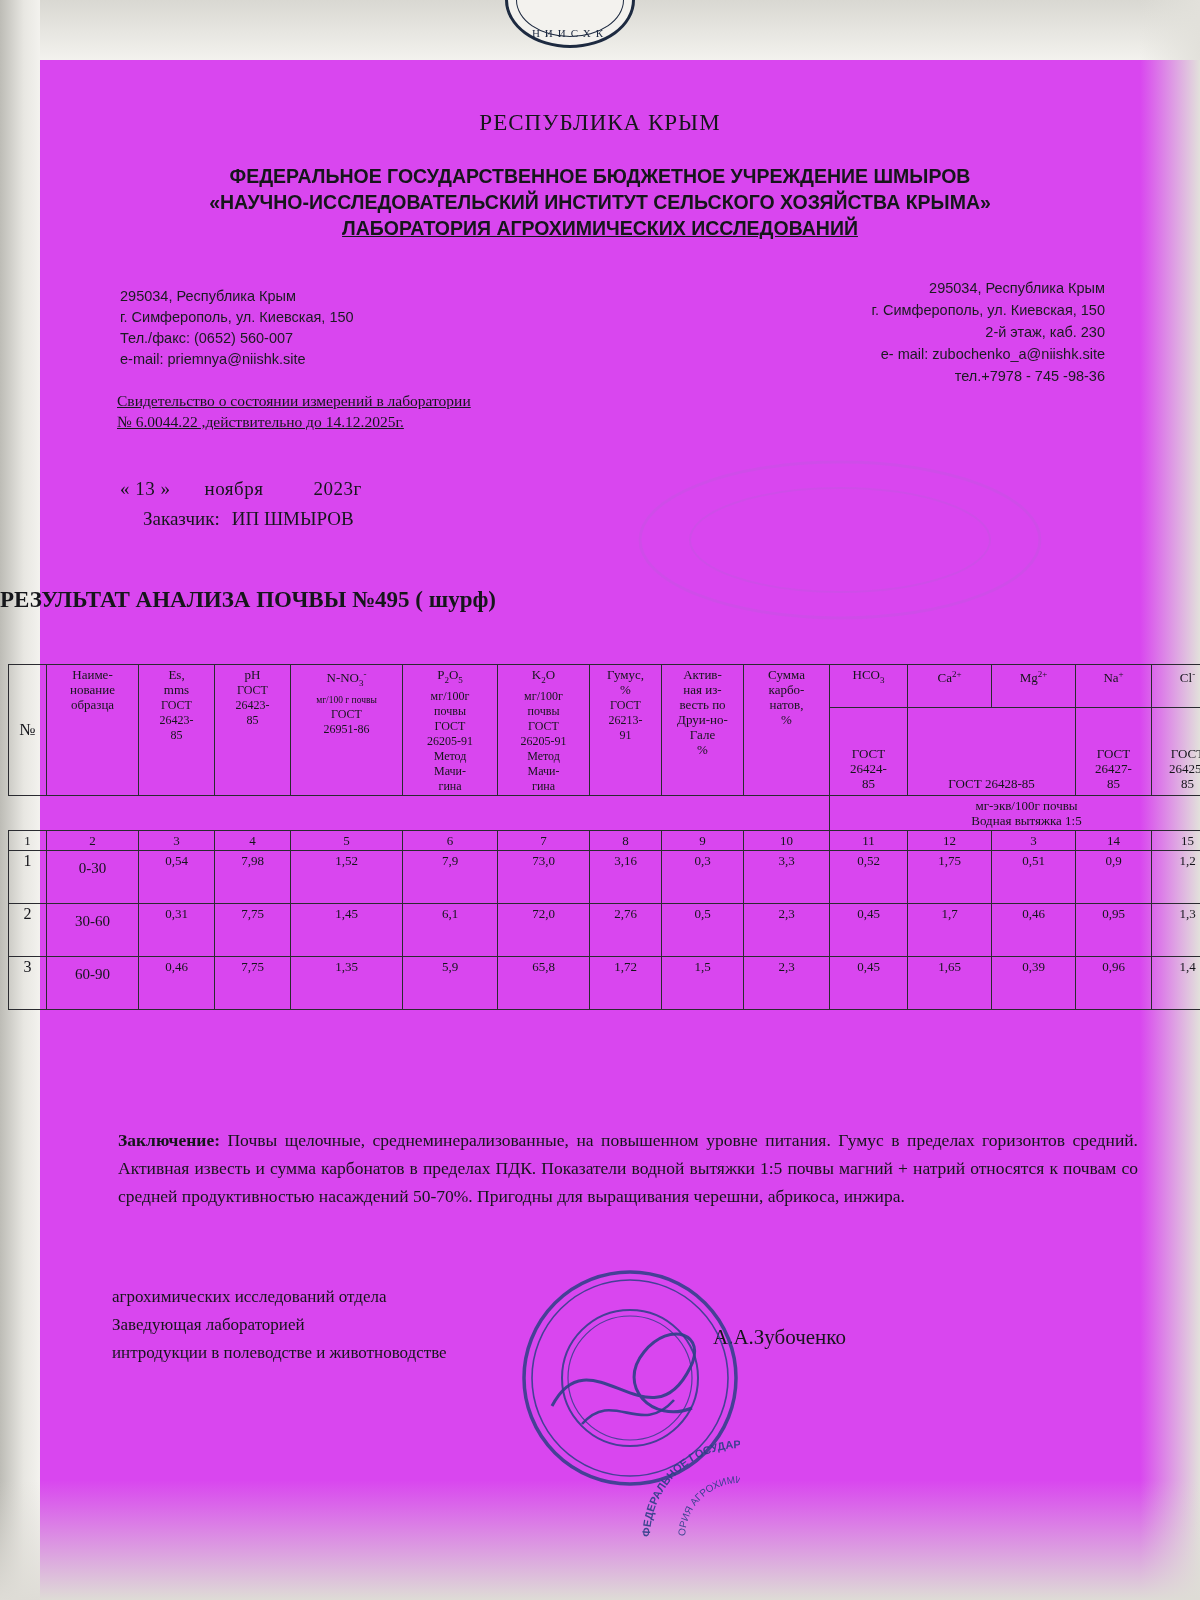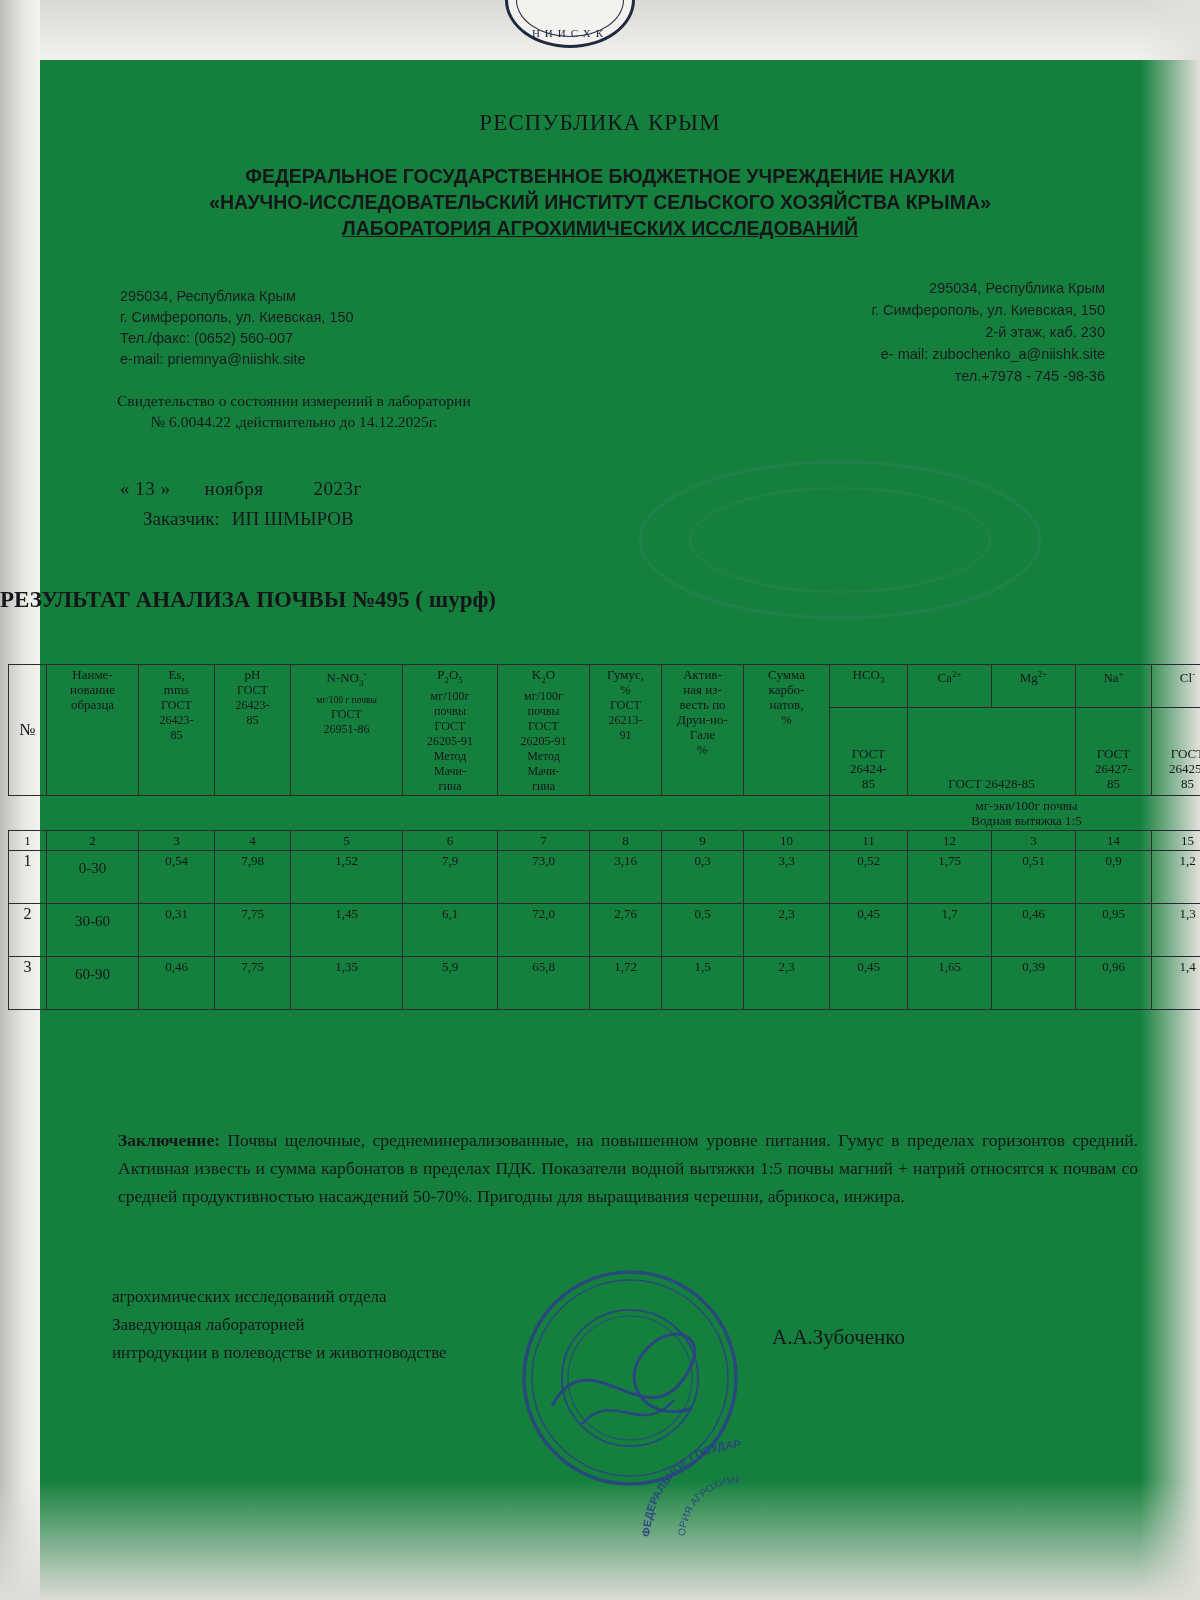--- a/index.html
+++ b/index.html
@@ -10,21 +10,21 @@
   body {
     width: 1200px;
     height: 1600px;
     overflow: hidden;
     font-family: "Liberation Serif", serif;
   }
   .page {
     position: relative;
     width: 1200px;
     height: 1600px;
-    background: #15803d;
+    background: #d946ef;
     overflow: hidden;
   }
   
   .paper-shade-left {
     position: absolute;
     left: 0; top: 0;
     width: 40px; height: 1600px;
     background: linear-gradient(to right, #bdbcb6, #e8e7e2 60%, #f3f2ee);
     pointer-events: none;
   }
@@ -130,22 +130,22 @@
   .certificate {
     position: absolute;
     top: 390px;
     left: 117px;
     font-family: "Liberation Serif", serif;
     font-size: 15.5px;
     line-height: 21px;
     color: #16171c;
   }
   .certificate div {
+    text-decoration: underline;
     white-space: nowrap;
-    text-align: center;
   }
 
   .datearea {
     position: absolute;
     top: 452px;
     left: 120px;
     font-size: 19px;
     color: #16171c;
     letter-spacing: 0.5px;
     margin-top: 26px;
@@ -250,21 +250,21 @@
     position: absolute;
     top: 1283px;
     left: 112px;
     font-size: 17px;
     line-height: 28px;
     color: #15161a;
   }
   .sig-name {
     position: absolute;
     top: 1325px;
-    left: 772px;
+    left: 713px;
     font-size: 21px;
     color: #15161a;
   }
 
   
   .stamp {
     position: absolute;
     left: 520px;
     top: 1218px;
     width: 220px;
@@ -313,21 +313,21 @@
   <div class="paper-shade-bottom"></div>
 
   <div class="logo">
     <div class="logo-inner"></div>
     <div class="logo-text">НИИСХК</div>
   </div>
 
   <div class="t-republic">РЕСПУБЛИКА КРЫМ</div>
 
   <div class="t-org">
-    <div class="ln1">ФЕДЕРАЛЬНОЕ ГОСУДАРСТВЕННОЕ БЮДЖЕТНОЕ УЧРЕЖДЕНИЕ НАУКИ</div>
+    <div class="ln1">ФЕДЕРАЛЬНОЕ ГОСУДАРСТВЕННОЕ БЮДЖЕТНОЕ УЧРЕЖДЕНИЕ ШМЫРОВ</div>
     <div class="ln2">«НАУЧНО-ИССЛЕДОВАТЕЛЬСКИЙ ИНСТИТУТ СЕЛЬСКОГО ХОЗЯЙСТВА КРЫМА»</div>
     <div class="ln3">ЛАБОРАТОРИЯ АГРОХИМИЧЕСКИХ ИССЛЕДОВАНИЙ</div>
   </div>
 
   <div class="addr-left">
     <div>295034, Республика Крым</div>
     <div>г. Симферополь, ул. Киевская, 150</div>
     <div>Тел./факс: (0652) 560-007</div>
     <div>e-mail: priemnya@niishk.site</div>
   </div>

